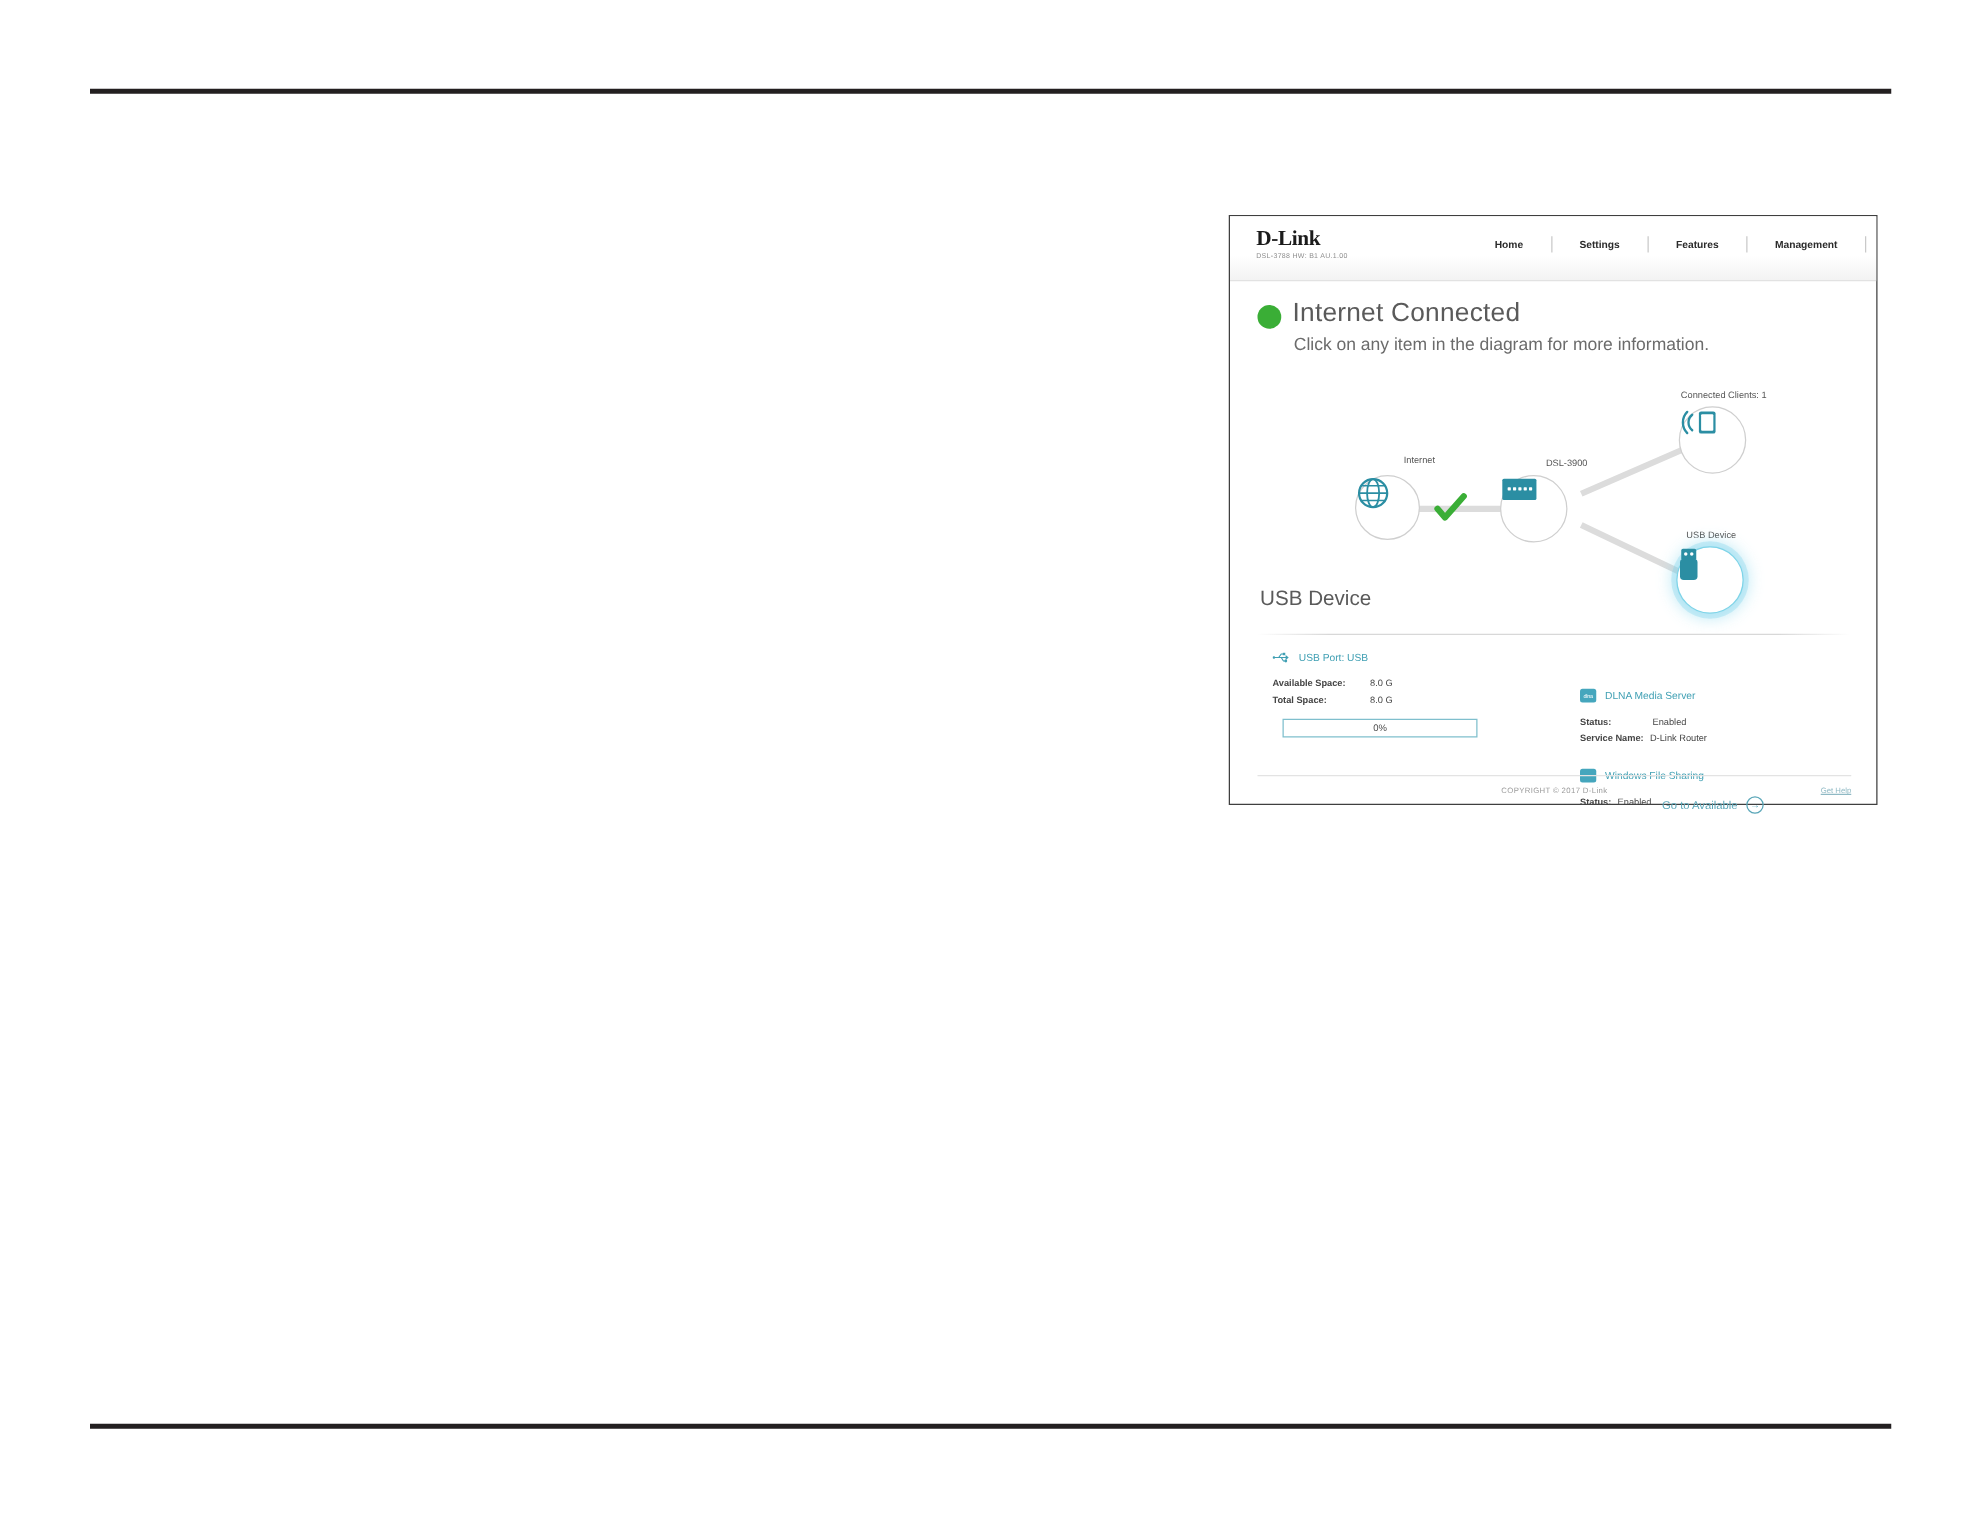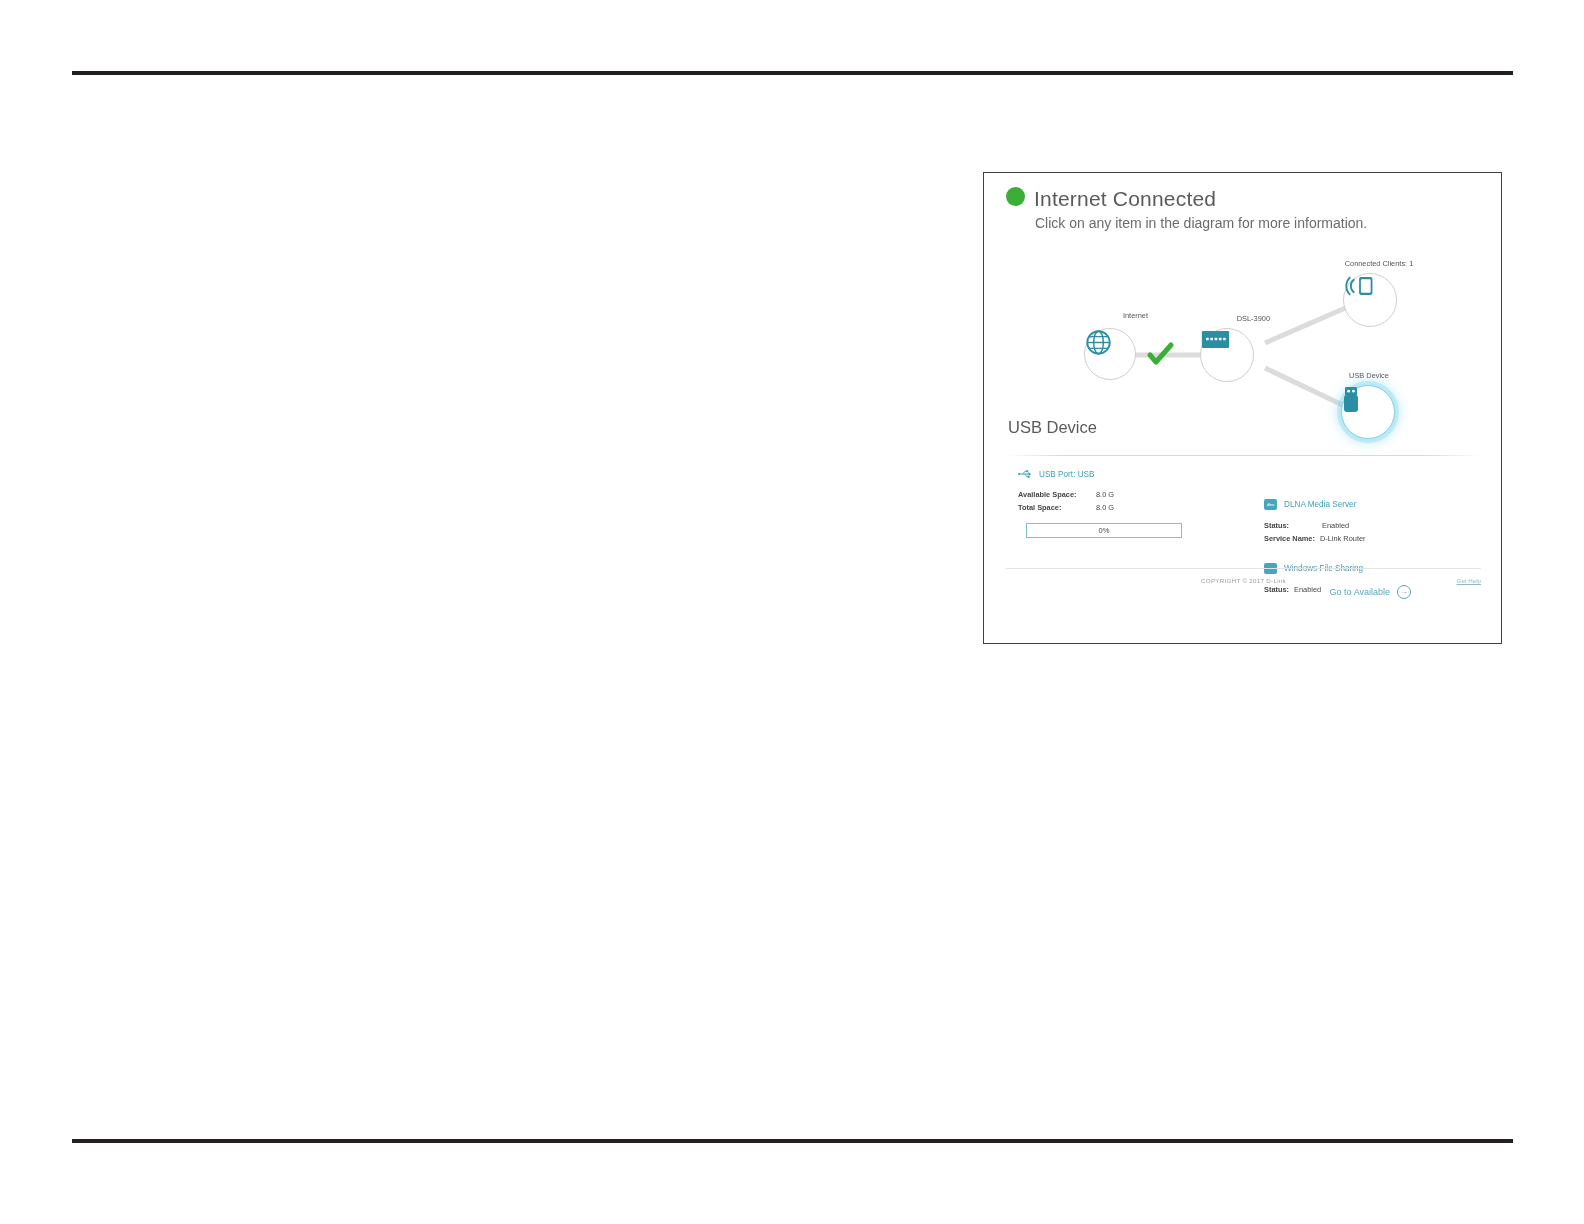--- a/index.html
+++ b/index.html
@@ -71,21 +71,21 @@
   .nav-sep {
     width: 1px; height: 13px;
     background: #c9c9c9;
   }
 
   
   .ui-body { position: relative; height: 419px; }
 
   .status-row {
     position: absolute; left: 22px; top: 14px;
-    display: flex; align-items: flex-start; gap: 9px;
+    display: flex; align-items: flex-end; gap: 9px;
   }
   .status-dot {
     width: 19px; height: 19px; border-radius: 50%;
     background: #3aae36;
   }
   .status-title {
     font-size: 21px;
     color: #5a5a5a;
     font-weight: 300;
     letter-spacing: 0.2px;
@@ -224,20 +224,37 @@
 </head>
 <body>
 
 <div class="page">
 
   <div class="page-rule top"></div>
   <div class="page-rule bottom"></div>
 
   <div class="ui-card">
 
+    <div class="ui-header">
+      <div class="brand">
+        <div class="brand-name">D-Link</div>
+        <div class="brand-model">DSL-3788  HW: B1  AU.1.00</div>
+      </div>
+
+      <div class="ui-nav">
+        <div class="nav-item">Home</div>
+        <div class="nav-sep"></div>
+        <div class="nav-item">Settings</div>
+        <div class="nav-sep"></div>
+        <div class="nav-item">Features</div>
+        <div class="nav-sep"></div>
+        <div class="nav-item">Management</div>
+        <div class="nav-sep"></div>
+      </div>
+    </div>
 
     <div class="ui-body">
 
       <div class="status-row">
         <div class="status-dot"></div>
         <div class="status-title">Internet Connected</div>
       </div>
       <div class="status-hint">Click on any item in the diagram for more information.</div>
 
       <div class="diagram">

